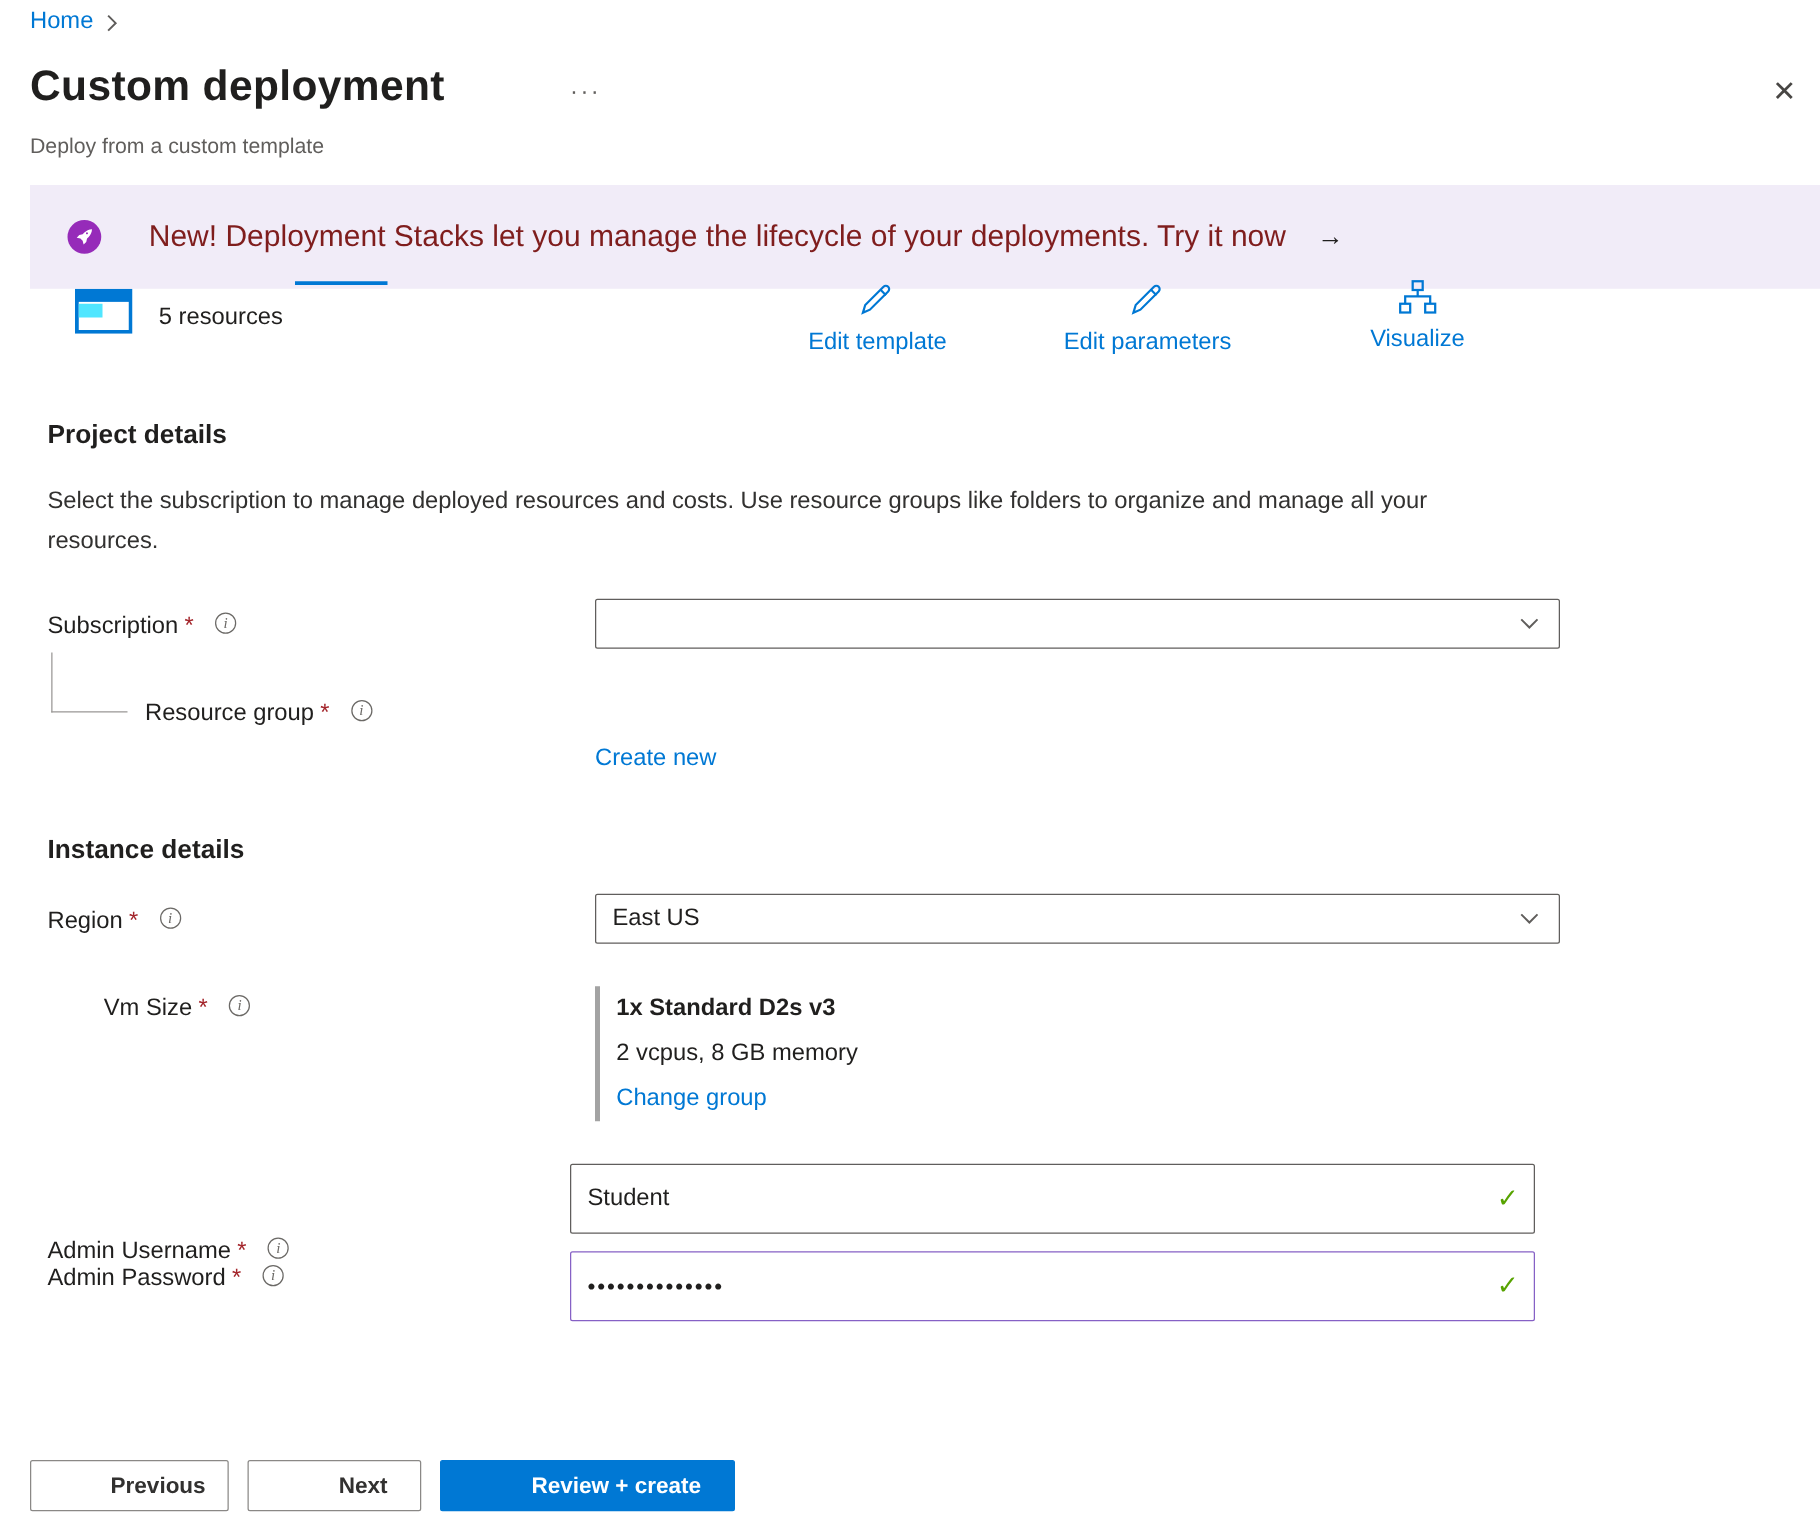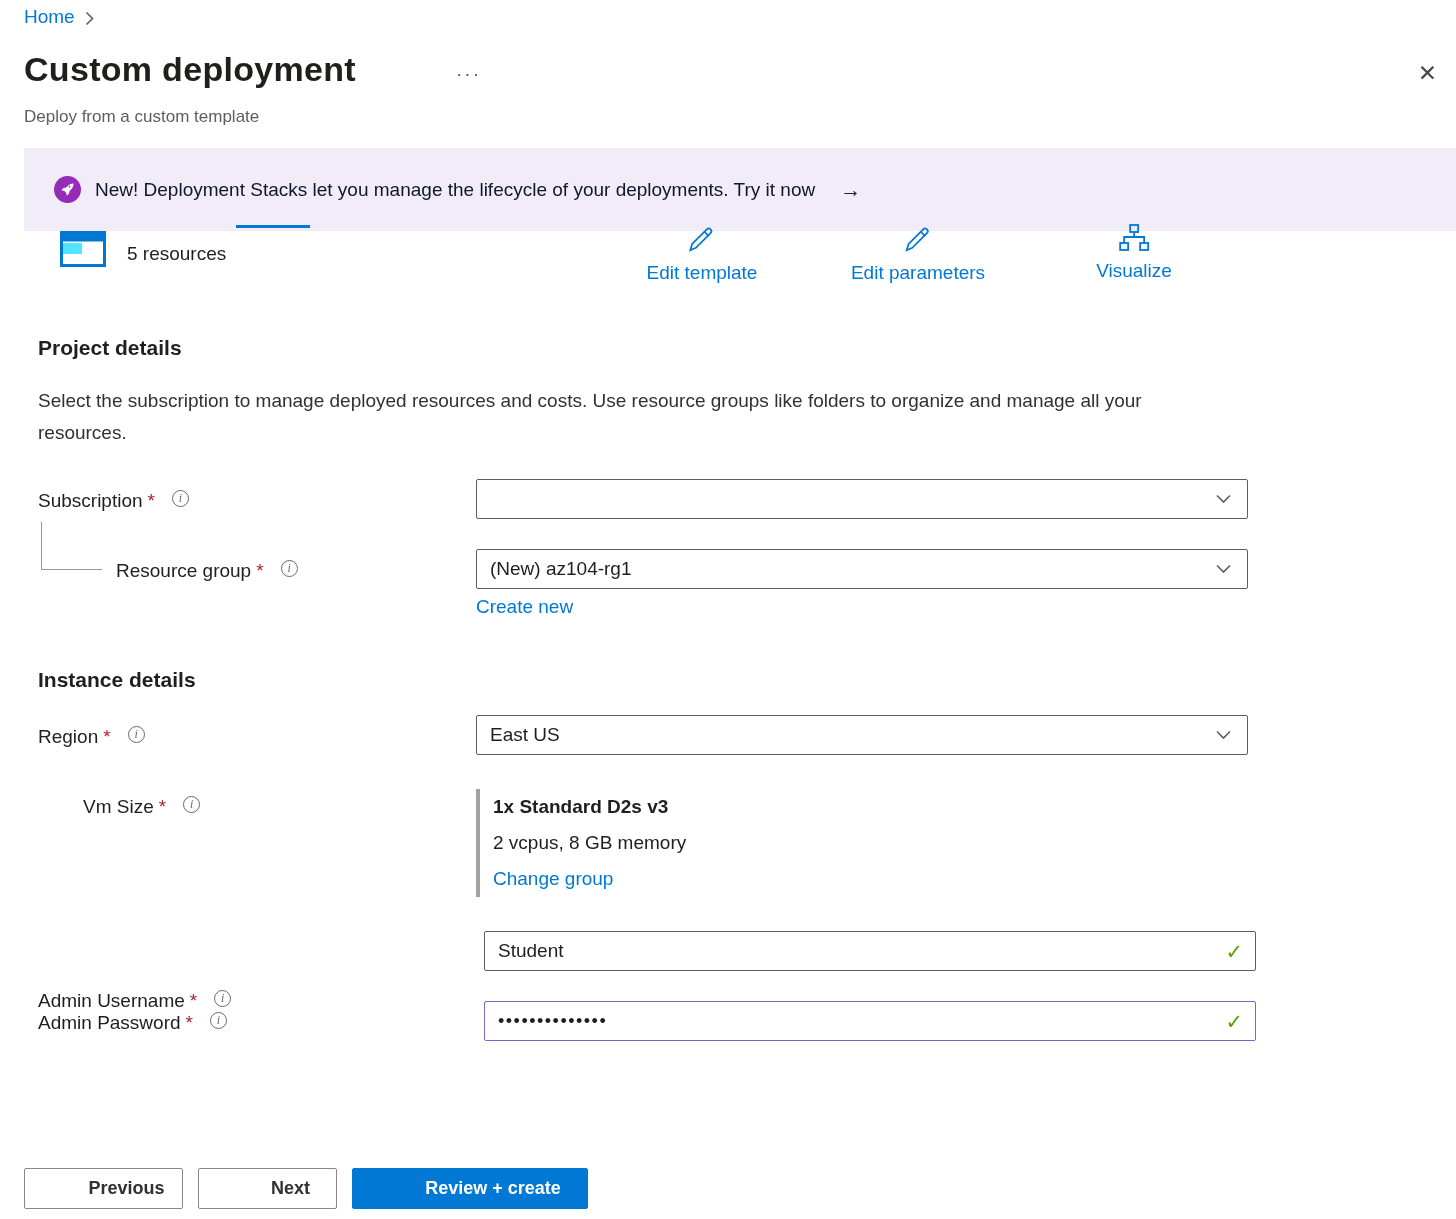--- a/index.html
+++ b/index.html
@@ -50,21 +50,21 @@
     position: absolute; left: 24px; top: 148px; width: 1432px; height: 83px;
     background: #f1ecf8;
     display: flex; align-items: center; padding-left: 30px; gap: 14px;
     cursor: pointer;
   }
   .banner-icon {
     width: 27px; height: 27px; border-radius: 50%;
     background: #962bb9; flex: none;
     display: flex; align-items: center; justify-content: center;
   }
-  .banner-text { font-size: 19px; color: #0f172a; }
+  .banner-text { font-size: 24px; color: #7f1d1d; margin-left: 24px; }
   .banner-arrow { font-size: 21px; color: #201f1e; margin-left: 11px; }
 
   
   .clipped-line {
     position: absolute; left: 236px; top: 225px; width: 74px; height: 3px;
     background: #0078d4;
   }
   .tpl-icon { position: absolute; left: 60px; top: 231px; }
   .tpl-count { position: absolute; left: 127px; top: 243px; font-size: 19px; color: #201f1e; }
   .tpl-action {
@@ -131,21 +131,21 @@
   
   .vm-block {
     position: absolute; left: 476px; top: 789px;
     border-left: 4px solid #a3a3a3; padding-left: 13px;
   }
   .vm-title { font-size: 19px; font-weight: bold; line-height: 36px; color: #201f1e; }
   .vm-sub { font-size: 19px; line-height: 36px; color: #201f1e; }
   .vm-link { font-size: 19px; line-height: 36px; color: #0078d4; cursor: pointer; display: inline-block; }
 
   
-  .input-wrap { position: absolute; left: 484px; width: 772px; height: 40px; }
+  .input-wrap { position: absolute; left: 456px; width: 772px; height: 56px; }
   .iw-username { top: 931px; }
   .iw-password { top: 1001px; }
   .text-input {
     width: 100%; height: 100%;
     border: 1px solid #605e5c; border-radius: 2px;
     padding: 0 44px 0 13px; font-size: 19px; color: #201f1e;
     font-family: inherit; outline: none; background: #fff;
   }
   .password-input { border: 1.5px solid #8661c5; letter-spacing: 1.5px; font-size: 18px; }
   .valid-check {
@@ -254,28 +254,20 @@
     </span>
   </div>
 
   <div class="tree-connector"></div>
 
   <div class="field-label lbl-resource-group">
     <span>Resource group</span>
     <span class="required">*</span>
     <span class="info-icon">i</span>
   </div>
-  <div class="dropdown dd-resource-group">
-    <span>(New) az104-rg1</span>
-    <span class="chev">
-      <svg width="15" height="9" viewBox="0 0 15 9" fill="none" stroke="#605e5c" stroke-width="1.6">
-          <path d="M1 1l6.5 6.5L14 1"></path>
-        </svg>
-    </span>
-  </div>
   <a class="create-new-link">Create new</a>
 
   <h2 class="section-heading h-instance">Instance details</h2>
 
   <div class="field-label lbl-region">
     <span>Region</span>
     <span class="required">*</span>
     <span class="info-icon">i</span>
   </div>
   <div class="dropdown dd-region">

